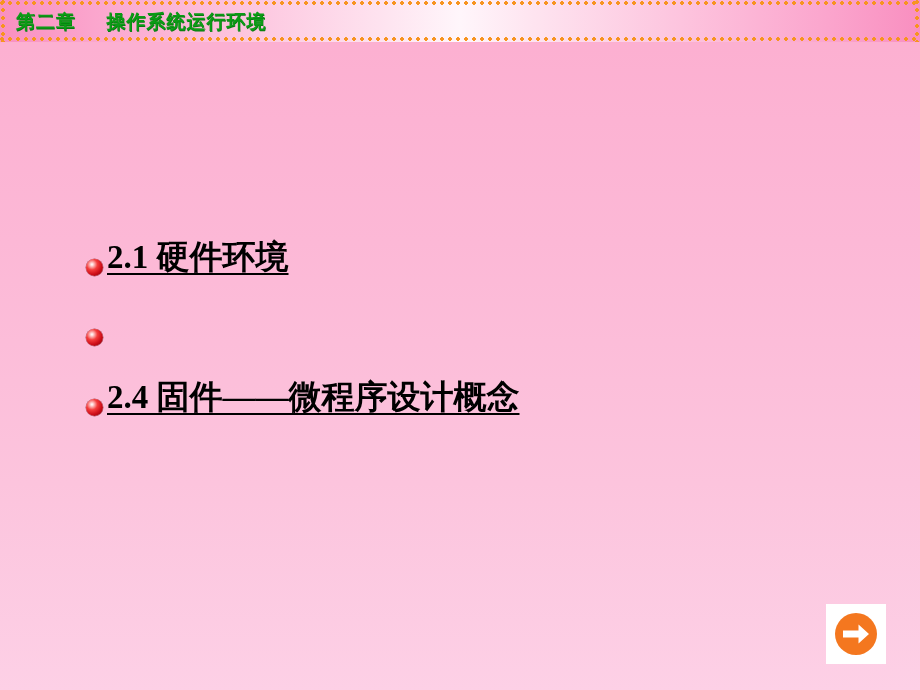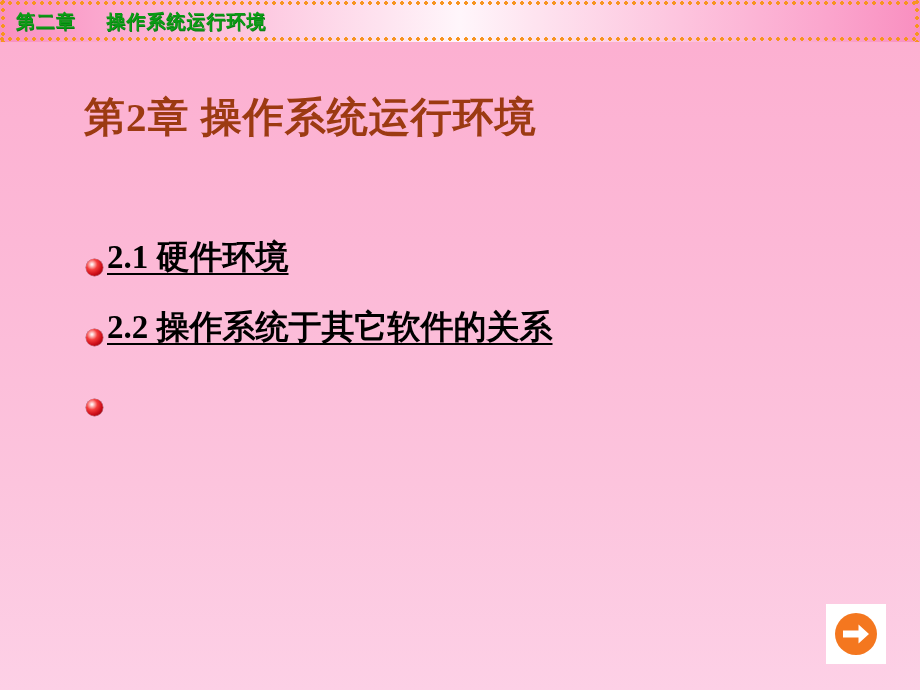--- a/index.html
+++ b/index.html
@@ -159,38 +159,37 @@
 <div id="slide">
 
   <div id="header-band">
     <div class="dots-h" id="dots-top"></div>
     <div class="dots-h" id="dots-bottom"></div>
     <div class="dots-v" id="dots-left"></div>
     <div class="dots-v" id="dots-right"></div>
     <div id="header-title">第二章    操作系统运行环境</div>
   </div>
 
-  <div id="slide-title">第2章 操作系统运行环境</div>
 
   <div id="bullet-list">
 
     <div class="bullet-row">
       <span class="bullet-marker"></span>
       <span class="bullet-text">2.1 硬件环境</span>
     </div>
 
-    <div class="bullet-row">
-      <span class="bullet-marker"></span>
-      <span class="bullet-text">2.2 操作系统于其它软件的关系</span>
-    </div>
 
     <div class="bullet-row">
       <span class="bullet-marker"></span>
     </div>
 
+    <div class="bullet-row">
+      <span class="bullet-marker"></span>
+      <span class="bullet-text">2.4 固件——微程序设计概念</span>
+    </div>
 
   </div>
 
   <div id="next-button">
     <svg width="46" height="46" viewBox="0 0 46 46">
       <circle cx="23" cy="23" r="21" fill="#f4771f"></circle>
       <path d="M10 19.5 H25.5 V13.5 L36 23 L25.5 32.5 V26.5 H10 Z" fill="#ffffff"></path>
     </svg>
   </div>
 

